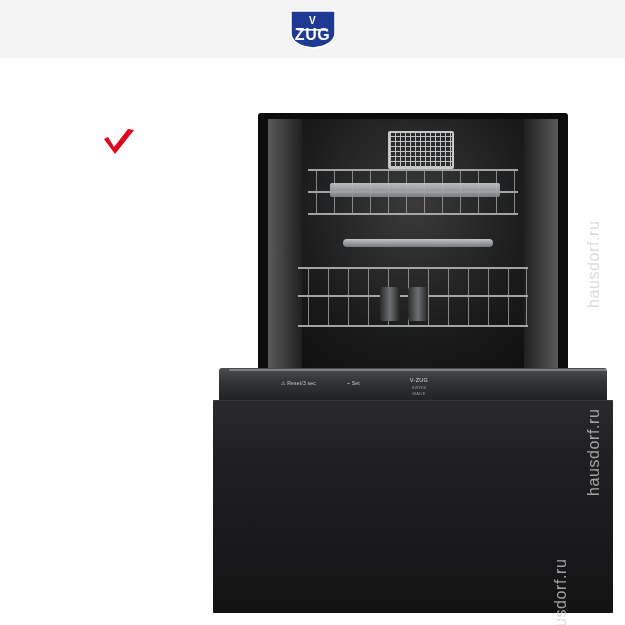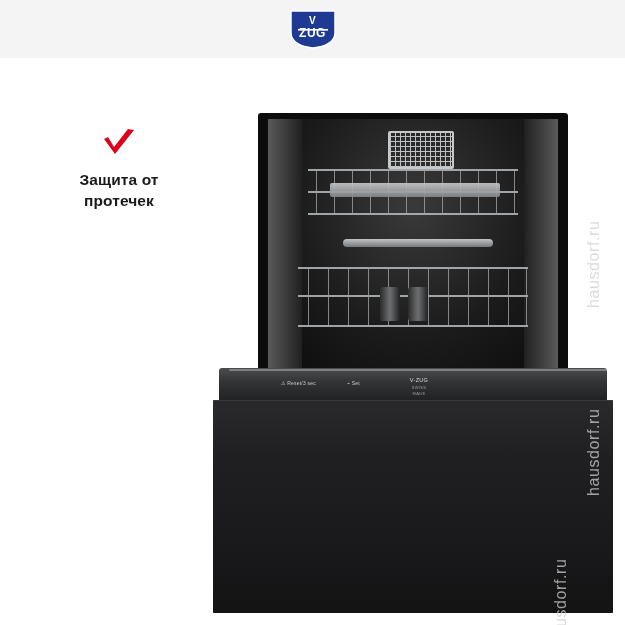--- a/index.html
+++ b/index.html
@@ -56,21 +56,21 @@
     font-size: 10px;
     font-weight: bold;
     letter-spacing: 0.4px;
     text-align: center;
     line-height: 1.05;
     padding-top: 7px;
     box-sizing: border-box;
     pointer-events: none;
   }
   .logo-text .v-line { display: block; font-size: 10px; }
-  .logo-text .zug-line { display: block; font-size: 12px; letter-spacing: 0.5px; }
+  .logo-text .zug-line { display: block; font-size: 16px; letter-spacing: 0.5px; }
 
   
   .photo {
     position: absolute;
     left: 0;
     top: 58px;
     width: 625px;
     height: 567px;
     background: #ffffff;
     overflow: hidden;
@@ -300,22 +300,20 @@
   </div>
 
   <div class="photo">
 
     <div class="features">
 
       <div class="feature">
         <svg class="check" viewBox="0 0 36 30">
           <path d="M3 11 L14 26 L33 2 L27 1 L13 19 L7 9 Z" fill="#e1001a"></path>
         </svg>
-        <span class="feature-label" style="white-space:pre-line">Защита от
-протечек</span>
       </div>
 
 
 
     </div>
 
     <div class="appliance">
 
       <div class="cavity">
         <div class="cavity-inner">

